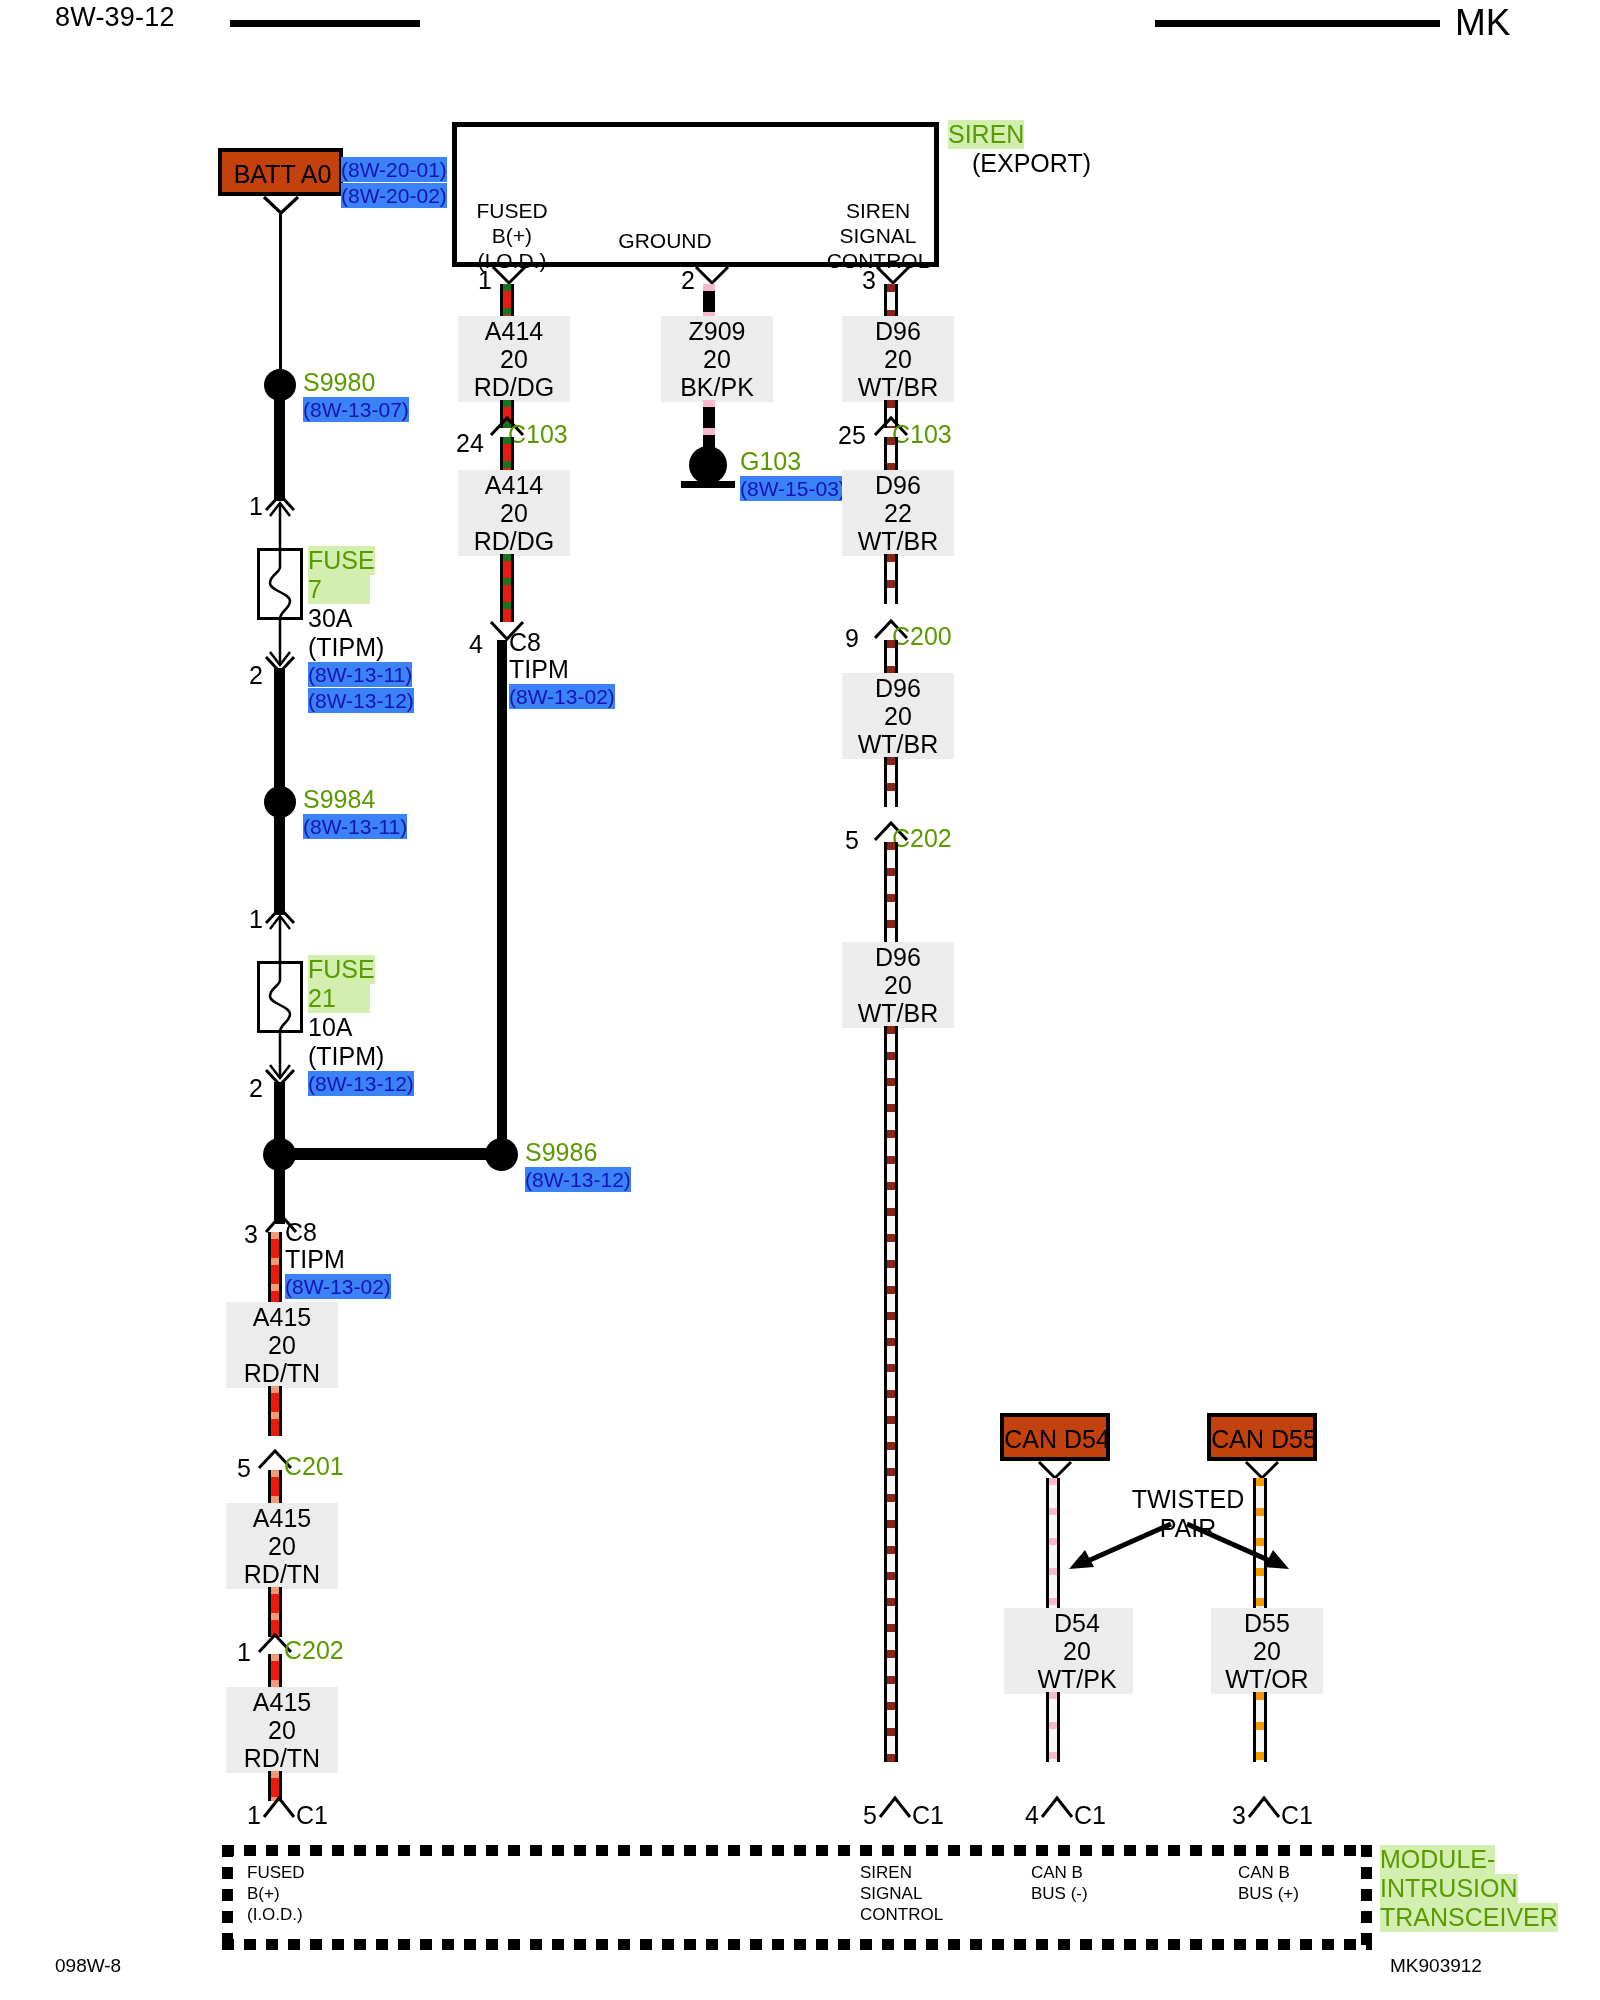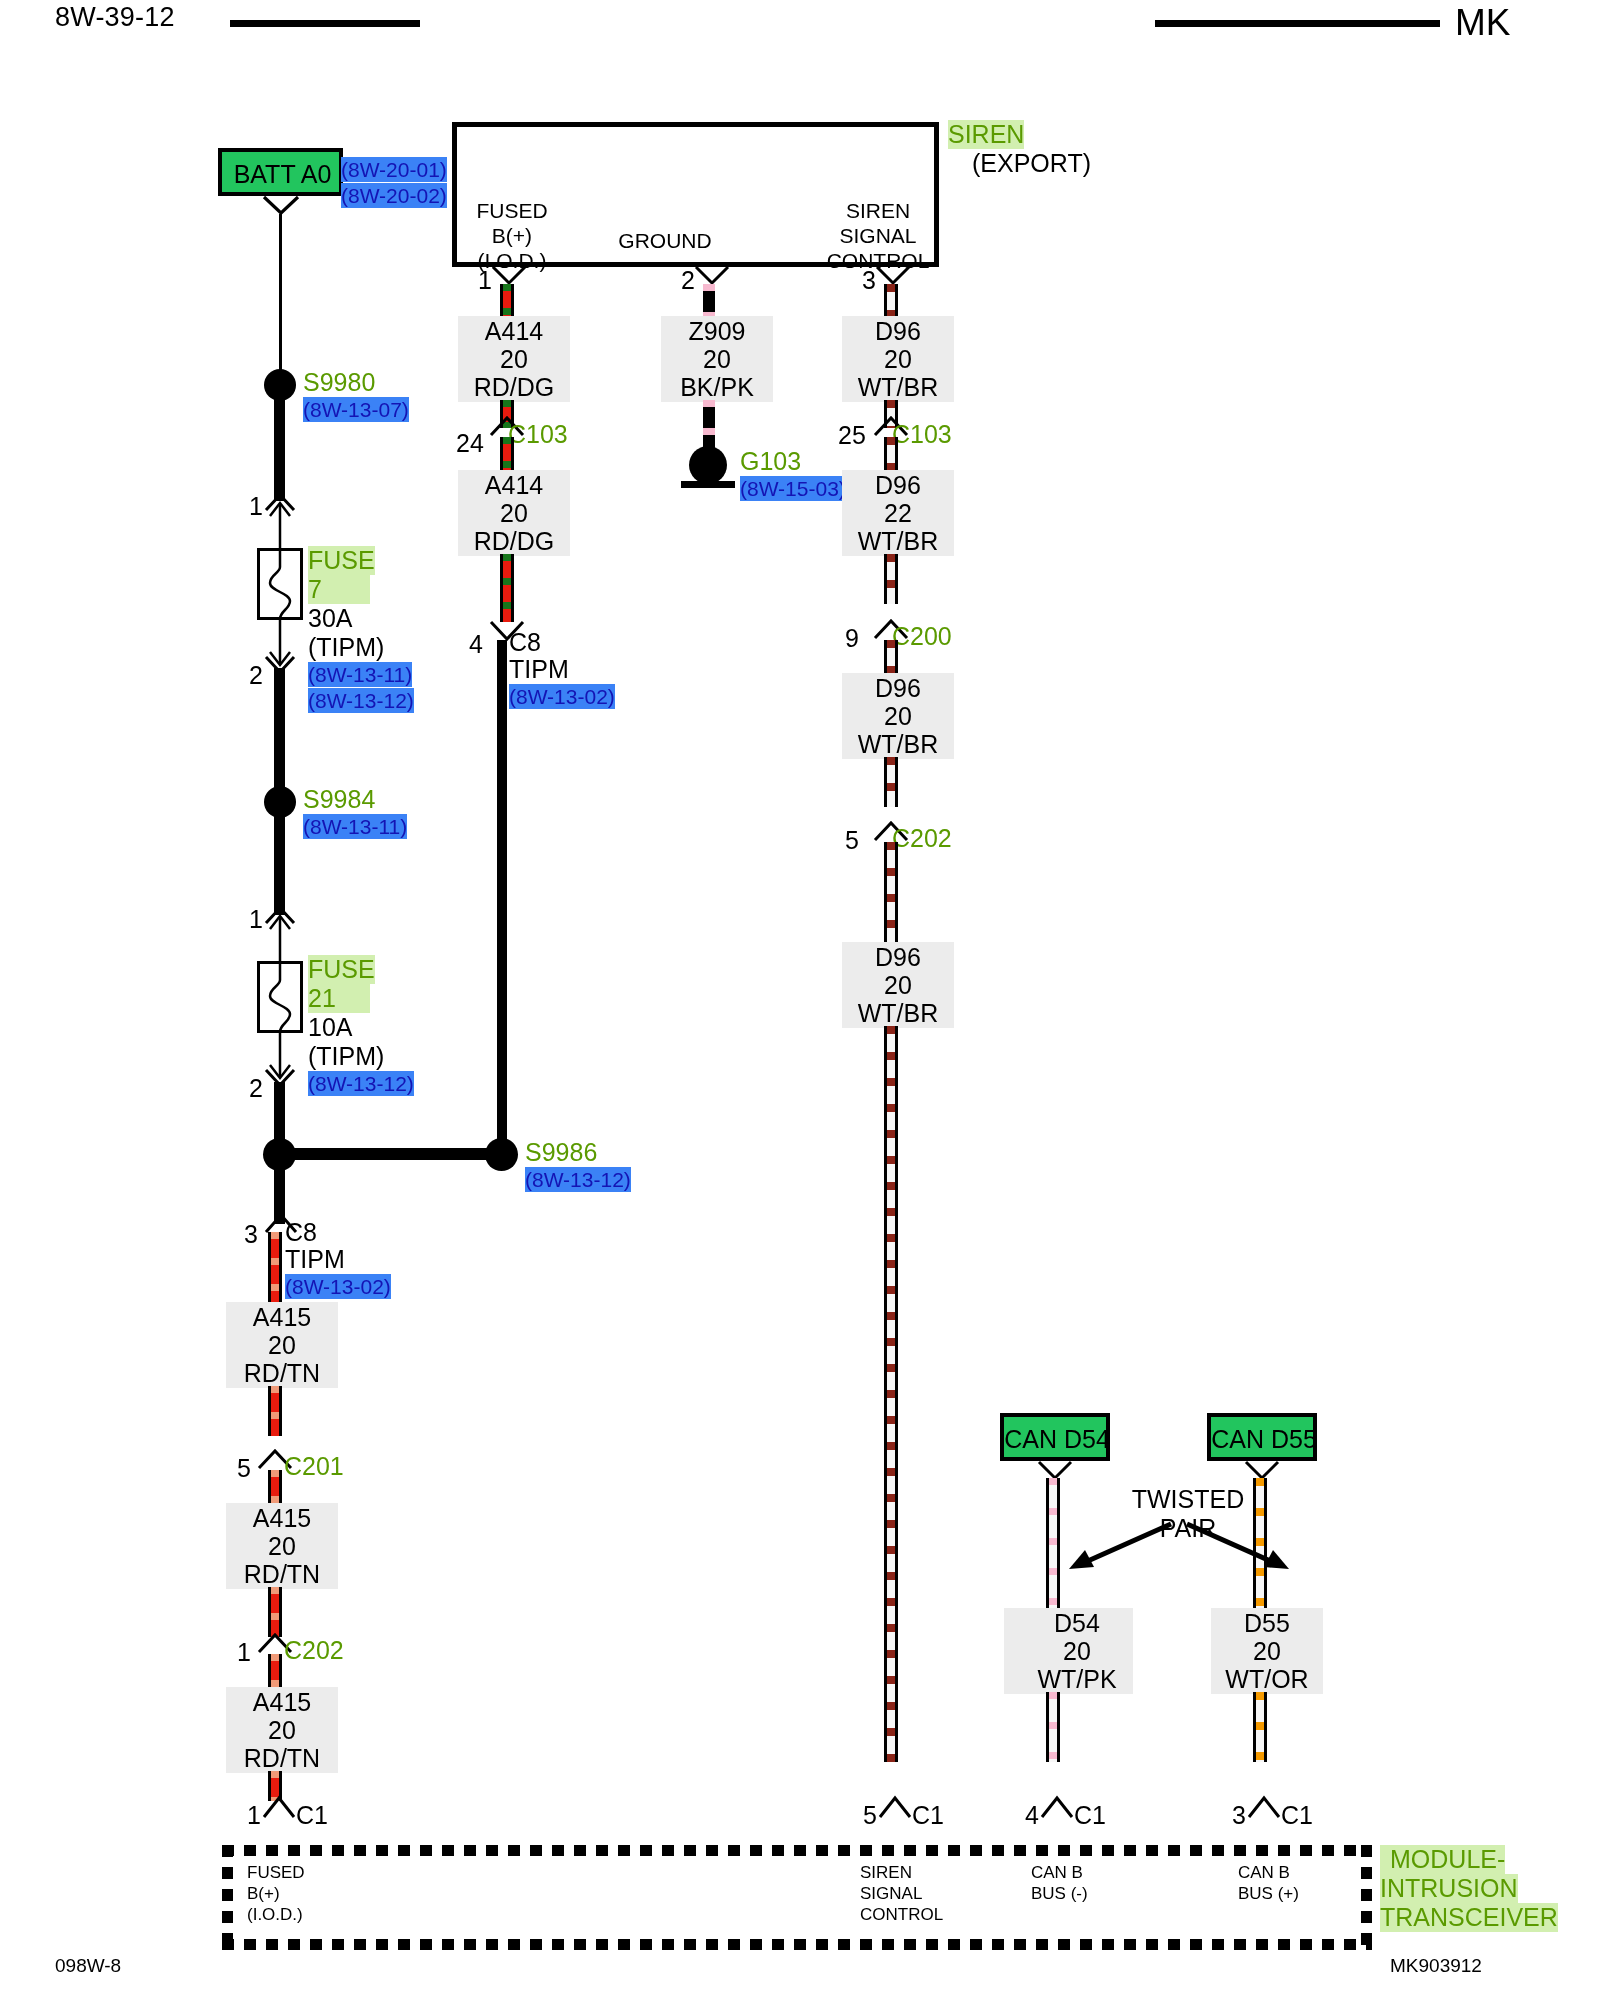--- a/index.html
+++ b/index.html
@@ -15,21 +15,21 @@
   #hdr-rule-l{left:230px;top:20px;width:190px;height:7px;background:#000;}
   #hdr-title{left:450px;top:2px;font-size:27px;white-space:nowrap;}
   #hdr-rule-r{left:1155px;top:20px;width:285px;height:7px;background:#000;}
   #hdr-right{left:1455px;top:2px;font-size:37px;}
 
   
   #foot-left{left:55px;top:1955px;font-size:19px;}
   #foot-right{left:1390px;top:1955px;font-size:19px;}
 
   
-  .box{border:4px solid #000;background:#22c55e;box-sizing:border-box;}
+  .box{border:4px solid #000;background:#c2410c;box-sizing:border-box;}
   .comp-box{border:5px solid #000;background:#fff;box-sizing:border-box;}
   .dashed-box{box-sizing:border-box;border:0;background:
       linear-gradient(90deg,#000 55%,transparent 55%) left top/22px 11px repeat-x,
       linear-gradient(90deg,#000 55%,transparent 55%) left bottom/22px 11px repeat-x,
       linear-gradient(180deg,#000 55%,transparent 55%) left top/11px 22px repeat-y,
       linear-gradient(180deg,#000 55%,transparent 55%) right top/11px 22px repeat-y;}
 
   .wire-black{background:#000;}
   .thinline{background:#000;}
 
@@ -385,21 +385,21 @@
 <svg class="abs" style="left:1063px;top:1522px;" width="110" height="52">
   <path d="M108,2 L18,42" stroke="#000" stroke-width="5" fill="none"></path>
   <path d="M6,47 L31,45 L22,28 Z" fill="#000"></path>
 </svg>
 <svg class="abs" style="left:1185px;top:1522px;" width="110" height="52">
   <path d="M2,2 L92,42" stroke="#000" stroke-width="5" fill="none"></path>
   <path d="M104,47 L79,45 L88,28 Z" fill="#000"></path>
 </svg>
 
 <div class="abs dashed-box" style="left:222px;top:1845px;width:1150px;height:105px;"></div>
-<div class="abs lbl grn-on-wht hl-green" style="left:1380px;top:1845px;padding-left:10px;">MODULE-</div>
+<div class="abs lbl grn-on-wht hl-green" style="left:1380px;top:1845px;">MODULE-</div>
 <div class="abs lbl grn-on-wht hl-green" style="left:1380px;top:1874px;">INTRUSION</div>
 <div class="abs lbl grn-on-wht hl-green" style="left:1380px;top:1903px;">TRANSCEIVER</div>
 
 <div class="abs pin" style="left:247px;top:1803px;">1</div>
 <svg class="abs" style="left:262px;top:1795px;" width="34" height="24">
   <path d="M2,22 L17,3 L32,22" stroke="#000" stroke-width="3" fill="none"></path>
 </svg>
 <div class="abs lbl" style="left:296px;top:1801px;">C1</div>
 <div class="abs lbl-tiny" style="left:247px;top:1862px;">
   <div>FUSED</div>

